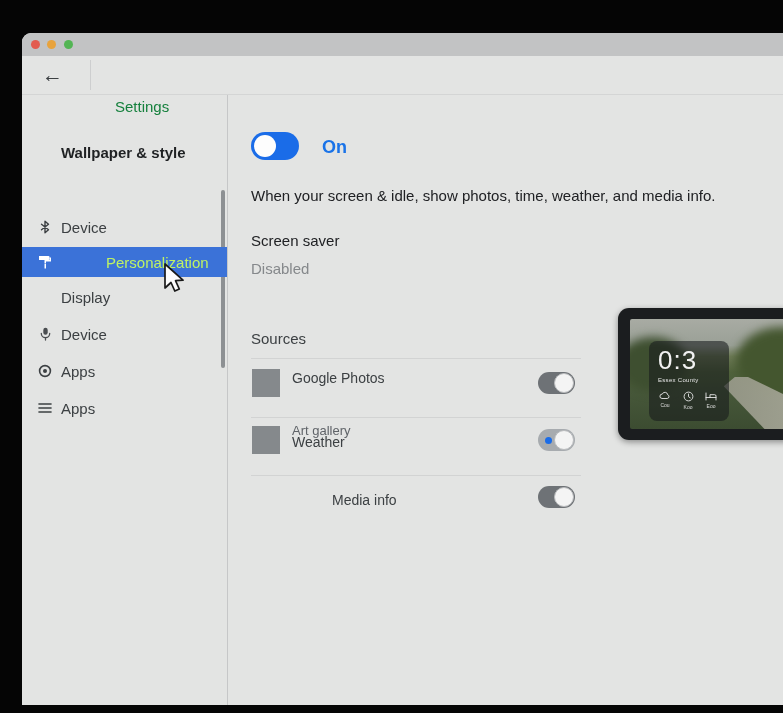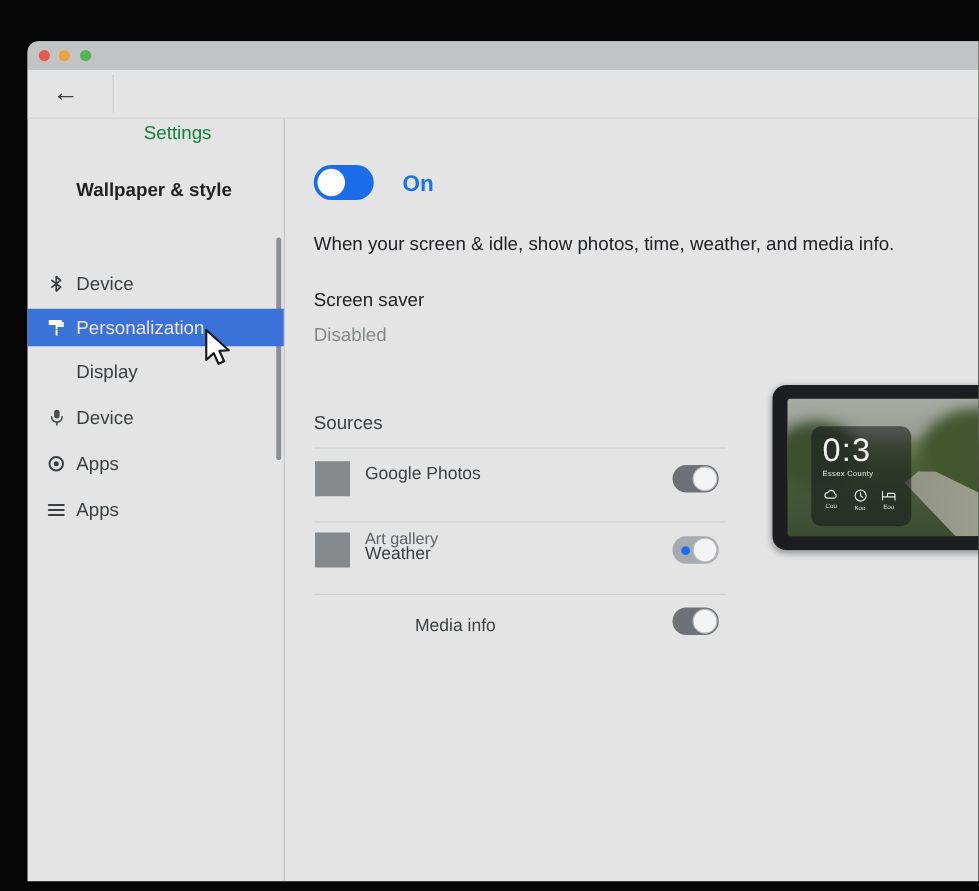--- a/index.html
+++ b/index.html
@@ -23,21 +23,21 @@
   .tb-title{position:absolute;left:93px;top:10px;font-size:15px;color:#15803d;margin-top:32px;}
 
   
   .sidebar{position:absolute;left:0;top:62px;width:205px;bottom:0;}
   .side-div{position:absolute;left:205px;top:62px;width:1px;bottom:0;background:#c6c7c8;}
   .side-item{position:absolute;left:0;width:205px;height:30px;display:flex;align-items:center;}
   .side-item .ic{position:absolute;left:15px;width:16px;height:16px;display:flex;align-items:center;justify-content:center;}
   .side-item .lbl{position:absolute;left:39px;font-size:15px;color:#3c4043;white-space:nowrap;}
   .side-item .chev{position:absolute;left:172px;font-size:18px;color:#6b6e71;top:2px;}
   .side-item.sel{background:#3b72d8;}
-  .side-item.sel .lbl{color:#e5e5e5;}
+  .side-item.sel .lbl{color:#bef264;margin-left:45px;}
   .lbl.bold{color:#1f2123;font-weight:bold;}
   .lbl.dim{color:#6e7174;}
   .net-sq{width:16px;height:16px;background:#3f4346;border-radius:4px;display:flex;align-items:center;justify-content:center;}
   .scrollthumb{position:absolute;left:199px;top:95px;width:4px;height:178px;background:#8d9093;border-radius:2px;z-index:0;}
   .side-item{z-index:1;}
 
   
   .content{position:absolute;left:206px;top:62px;right:0;bottom:0;}
   .mtoggle{position:absolute;left:23px;top:37px;width:48px;height:28px;border-radius:14px;background:#1a6ce8;}
   .mtoggle .knob{position:absolute;left:3px;top:3px;width:22px;height:22px;border-radius:50%;background:#fdfdfd;}

